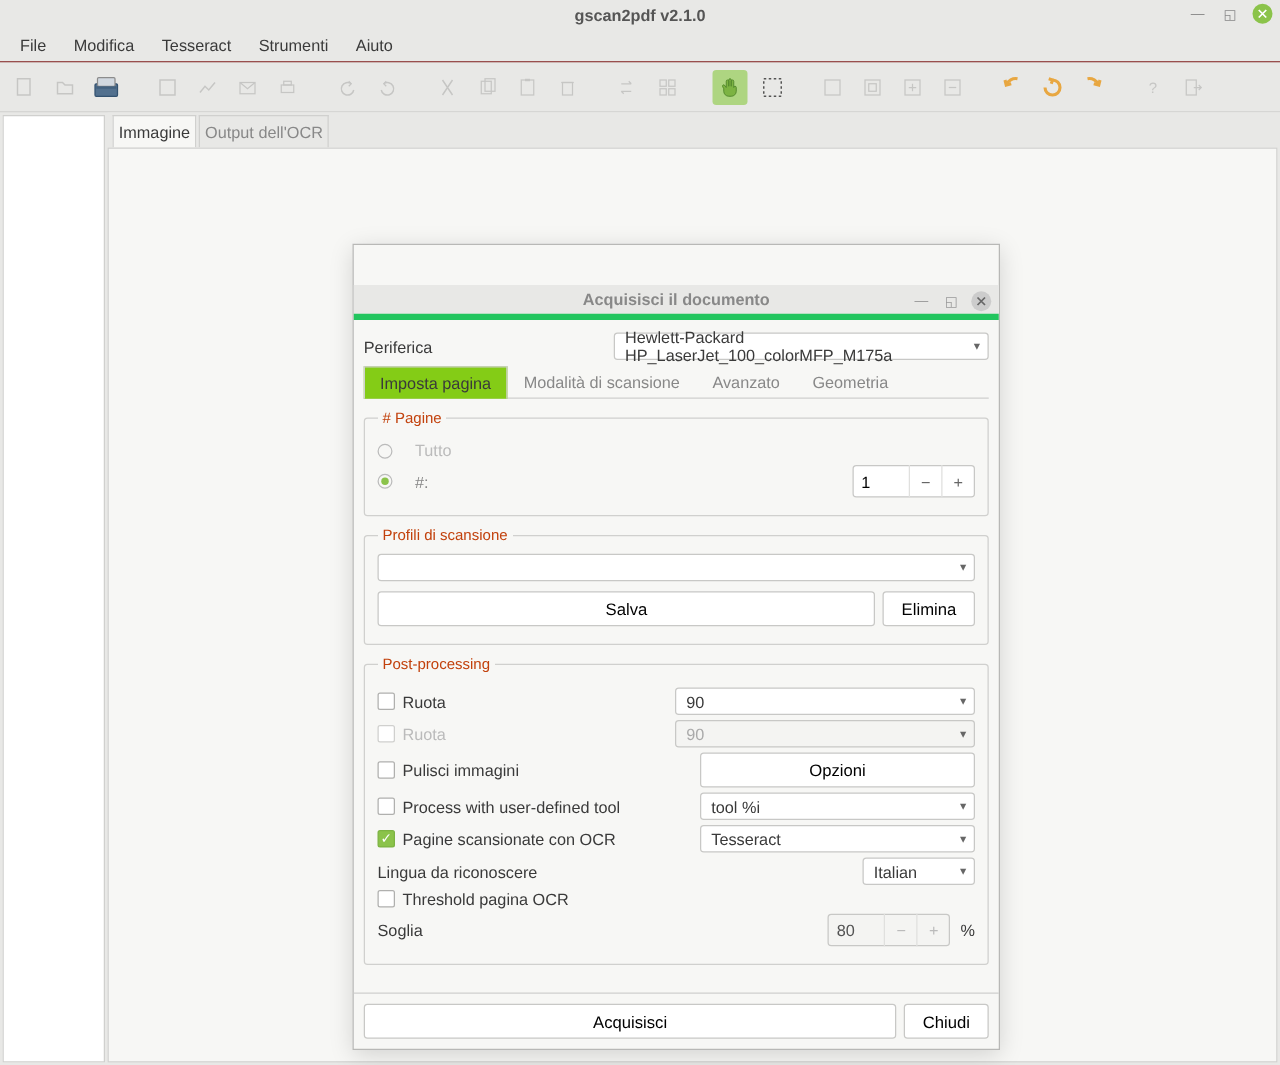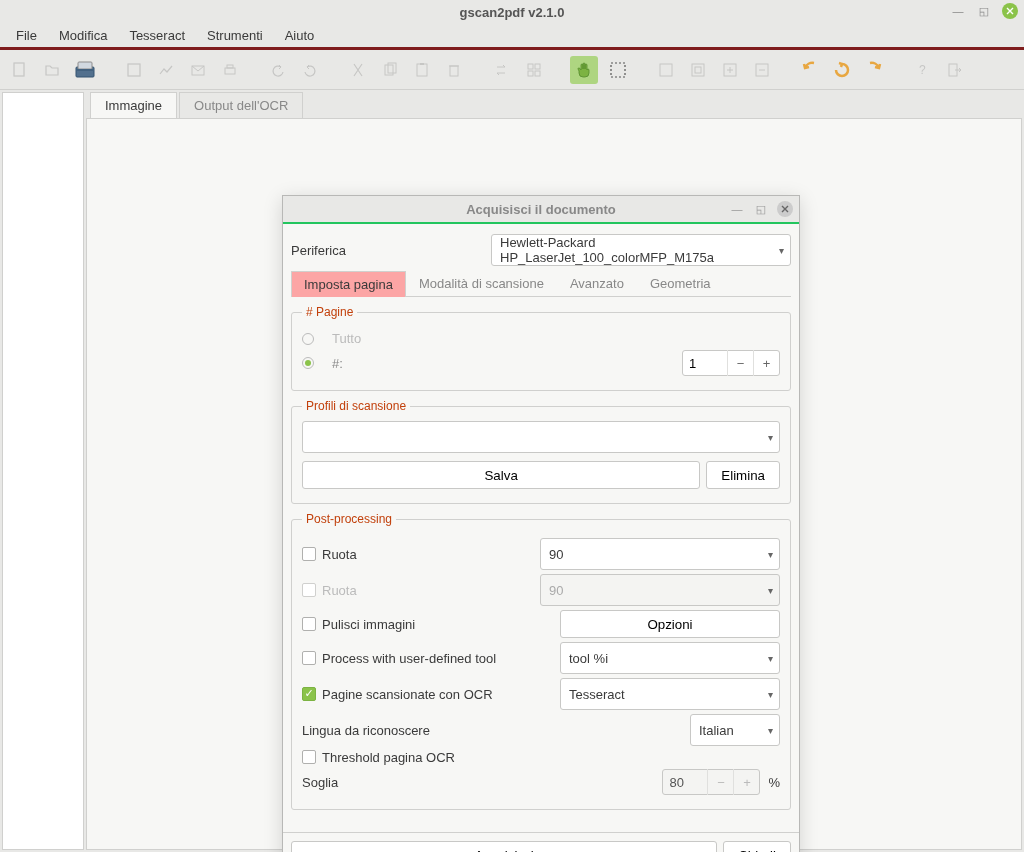--- a/index.html
+++ b/index.html
@@ -3,57 +3,57 @@
 <meta charset="utf-8">
 <style>
 * { box-sizing: border-box; margin: 0; padding: 0; }
 body { font-family: "Segoe UI", Tahoma, sans-serif; font-size: 13px; background: #e8e8e6; width: 1024px; height: 852px; overflow: hidden; color: #3a3a3a; }
 .titlebar { height: 24px; background: #e8e8e6; display: flex; align-items: center; justify-content: center; position: relative; }
 .titlebar-text { font-weight: bold; color: #555; }
 .titlebar-controls { position: absolute; right: 6px; top: 3px; display: flex; gap: 10px; align-items: center; }
 .tb-btn { width: 16px; height: 16px; display: inline-flex; align-items: center; justify-content: center; cursor: pointer; color: #888; font-size: 11px; }
 .tb-close { width: 16px; height: 16px; border-radius: 50%; background: #8bc34a; display: inline-flex; align-items: center; justify-content: center; cursor: pointer; }
 
-.menubar { height: 26px; background: #e8e8e6; display: flex; align-items: center; padding: 0 6px; gap: 2px; border-bottom: 3px solid #7f1d1d; }
+.menubar { height: 26px; background: #e8e8e6; display: flex; align-items: center; padding: 0 6px; gap: 2px; border-bottom: 1px solid #7f1d1d; }
 .menu-item { padding: 4px 10px; cursor: pointer; color: #3a3a3a; }
 
 .toolbar { height: 40px; background: #e8e8e6; display: flex; align-items: center; padding: 4px 8px; gap: 8px; border-bottom: 1px solid #d0d0ce; }
 .tb-ico { width: 24px; height: 24px; display: inline-flex; align-items: center; justify-content: center; opacity: 0.35; cursor: pointer; }
 .tb-ico.sep { width: 8px; }
 .tb-ico.scanner { width: 26px; height: 26px; opacity: 0.95; }
 .tb-ico.hand { width: 28px; height: 28px; background: #aed581; border-radius: 3px; opacity: 1; }
 .tb-ico.active { opacity: 0.9; }
 .tb-ico.arrow-orange svg { filter: none; }
 
 .workspace { display: flex; height: calc(852px - 24px - 26px - 40px); background: #e8e8e6; }
 .sidebar { width: 82px; background: #fff; border: 1px solid #d0d0ce; margin: 2px; }
 .mainarea { flex: 1; display: flex; flex-direction: column; }
 .tabstrip { height: 28px; display: flex; align-items: flex-end; background: #e8e8e6; padding-left: 4px; }
-.tab { padding: 5px 14px; background: #e8e8e6; border: 1px solid #d0d0ce; border-bottom: none; color: #888; cursor: pointer; margin-right: 2px; }
+.tab { padding: 5px 4px; background: #e8e8e6; border: 1px solid #d0d0ce; border-bottom: none; color: #888; cursor: pointer; margin-right: 2px; }
 .tab.active { background: #f7f7f5; color: #3a3a3a; border-top: 1px solid #d0d0ce; }
 .tab-content { flex: 1; background: #f7f7f5; border: 1px solid #d0d0ce; margin: 0 2px 2px 0; position: relative; }
 
 
 .dialog { position: absolute; left: 282px; top: 195px; width: 518px; background: #f7f7f5; border: 1px solid #b8b8b6; box-shadow: 0 4px 18px rgba(0,0,0,0.15); }
-.dlg-titlebar { height: 28px; background: #e8e8e6; display: flex; align-items: center; justify-content: center; position: relative; border-bottom: 2px solid #22c55e; }
+.dlg-titlebar { height: 28px; background: #e8e8e6; display: flex; align-items: center; justify-content: center; position: relative; border-bottom: 5px solid #22c55e; margin-top: 32px; }
 .dlg-titlebar-text { color: #888; font-weight: bold; }
 .dlg-controls { position: absolute; right: 6px; top: 5px; display: flex; gap: 8px; }
 .dlg-ctrl { width: 16px; height: 16px; color: #999; cursor: pointer; display: inline-flex; align-items: center; justify-content: center; font-size: 11px; }
 .dlg-ctrl.close { background: #ccc; border-radius: 50%; }
 
 .dlg-body { padding: 6px 8px; }
 .row { display: flex; align-items: center; margin: 4px 0; gap: 8px; }
 .row-label { flex: 0 0 auto; color: #3a3a3a; }
-.select { flex: 1; height: 32px; background: #fff; border: 1px solid #c8c8c6; border-radius: 3px; padding: 0 22px 0 8px; position: relative; display: flex; align-items: center; cursor: pointer; }
+.select { flex: 1; height: 22px; background: #fff; border: 1px solid #c8c8c6; border-radius: 3px; padding: 0 22px 0 8px; position: relative; display: flex; align-items: center; cursor: pointer; }
 .select.disabled { color: #aaa; background: #f4f4f2; }
 .select::after { content: "▾"; position: absolute; right: 6px; color: #666; font-size: 10px; }
 
 .dlg-tabstrip { display: flex; border-bottom: 1px solid #d0d0ce; margin-top: 4px; }
 .dlg-tab { padding: 5px 12px; color: #888; cursor: pointer; border: 1px solid transparent; border-bottom: none; }
-.dlg-tab.active { background: #fca5a5; color: #3a3a3a; border-color: #d0d0ce; position: relative; top: 1px; }
+.dlg-tab.active { background: #84cc16; color: #3a3a3a; border-color: #d0d0ce; position: relative; top: 1px; }
 
 fieldset { border: 1px solid #d0d0ce; border-radius: 3px; padding: 8px 10px 10px; margin: 8px 0; }
 fieldset legend { color: #c2410c; padding: 0 4px; font-size: 12px; }
 .radio { display: inline-flex; align-items: center; gap: 18px; color: #888; cursor: pointer; }
 .radio.disabled { color: #bbb; }
 .radio .dot { width: 12px; height: 12px; border: 1px solid #bbb; border-radius: 50%; display: inline-flex; align-items: center; justify-content: center; }
 .radio.on .dot::after { content: ""; width: 6px; height: 6px; background: #8bc34a; border-radius: 50%; }
 
 .spinner { display: flex; align-items: center; border: 1px solid #c8c8c6; border-radius: 3px; background: #fff; height: 26px; }
 .spinner.disabled { background: #f4f4f2; color: #aaa; }

